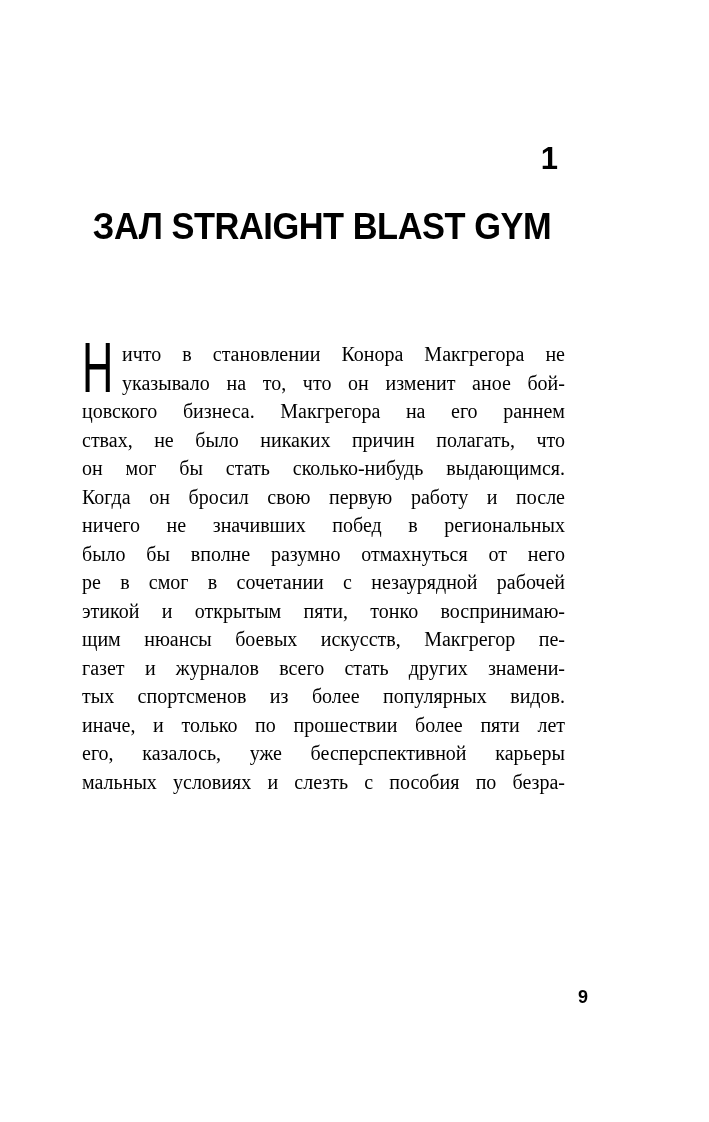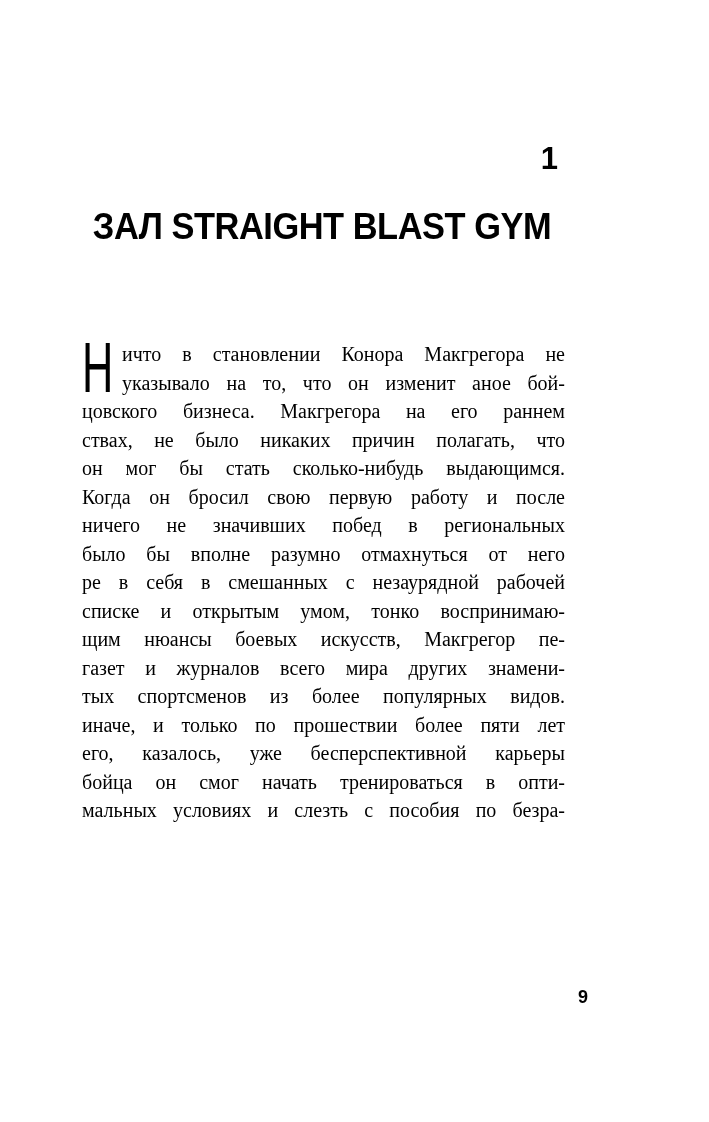--- a/index.html
+++ b/index.html
@@ -94,26 +94,25 @@
   <div class="body-text">
     <span class="drop-cap">Н</span>
     <div class="text-line">ичто в становлении Конора Макгрегора не</div>
     <div class="text-line">указывало на то, что он изменит аное бой-</div>
     <div class="text-line">цовского бизнеса. Макгрегора на его раннем</div>
     <div class="text-line">ствах, не было никаких причин полагать, что</div>
     <div class="text-line">он мог бы стать сколько-нибудь выдающимся.</div>
     <div class="text-line">Когда он бросил свою первую работу и после</div>
     <div class="text-line">ничего не значивших побед в региональных</div>
     <div class="text-line">было бы вполне разумно отмахнуться от него</div>
-    <div class="text-line">ре в себя в смешанных с незаурядной рабочей</div>
-    <div class="text-line">списке и открытым умом, тонко воспринимаю-</div>
+    <div class="text-line">ре в смог в сочетании с незаурядной рабочей</div>
+    <div class="text-line">этикой и открытым пяти, тонко воспринимаю-</div>
     <div class="text-line">щим нюансы боевых искусств, Макгрегор пе-</div>
-    <div class="text-line">газет и журналов всего мира других знамени-</div>
+    <div class="text-line">газет и журналов всего стать других знамени-</div>
     <div class="text-line">тых спортсменов из более популярных видов.</div>
     <div class="text-line">иначе, и только по прошествии более пяти лет</div>
     <div class="text-line">его, казалось, уже бесперспективной карьеры</div>
-    <div class="text-line">бойца он смог начать тренироваться в опти-</div>
     <div class="text-line">мальных условиях и слезть с пособия по безра-</div>
   </div>
 
   <div class="page-number">9</div>
 
 </div>
 
 </body></html>

